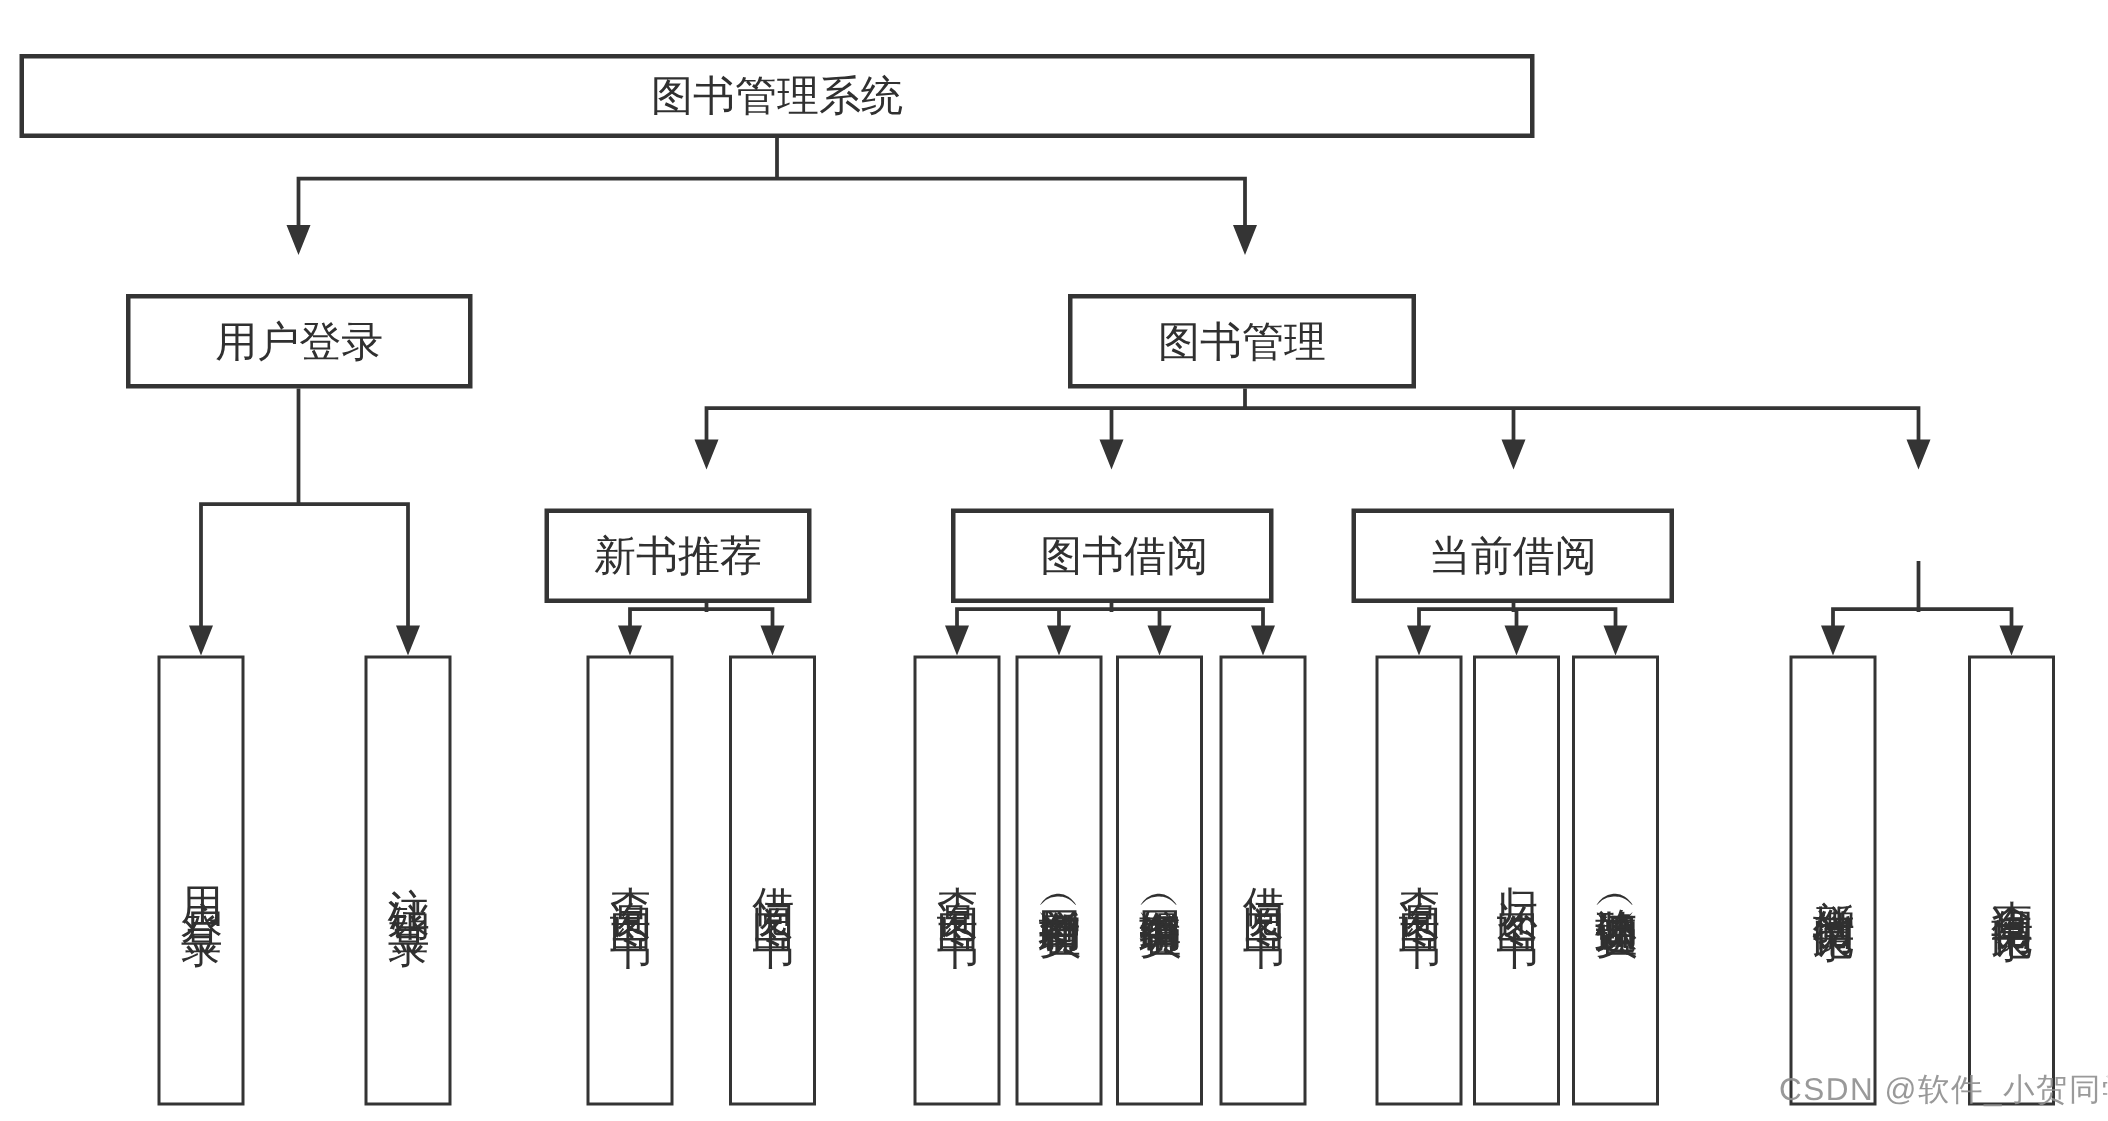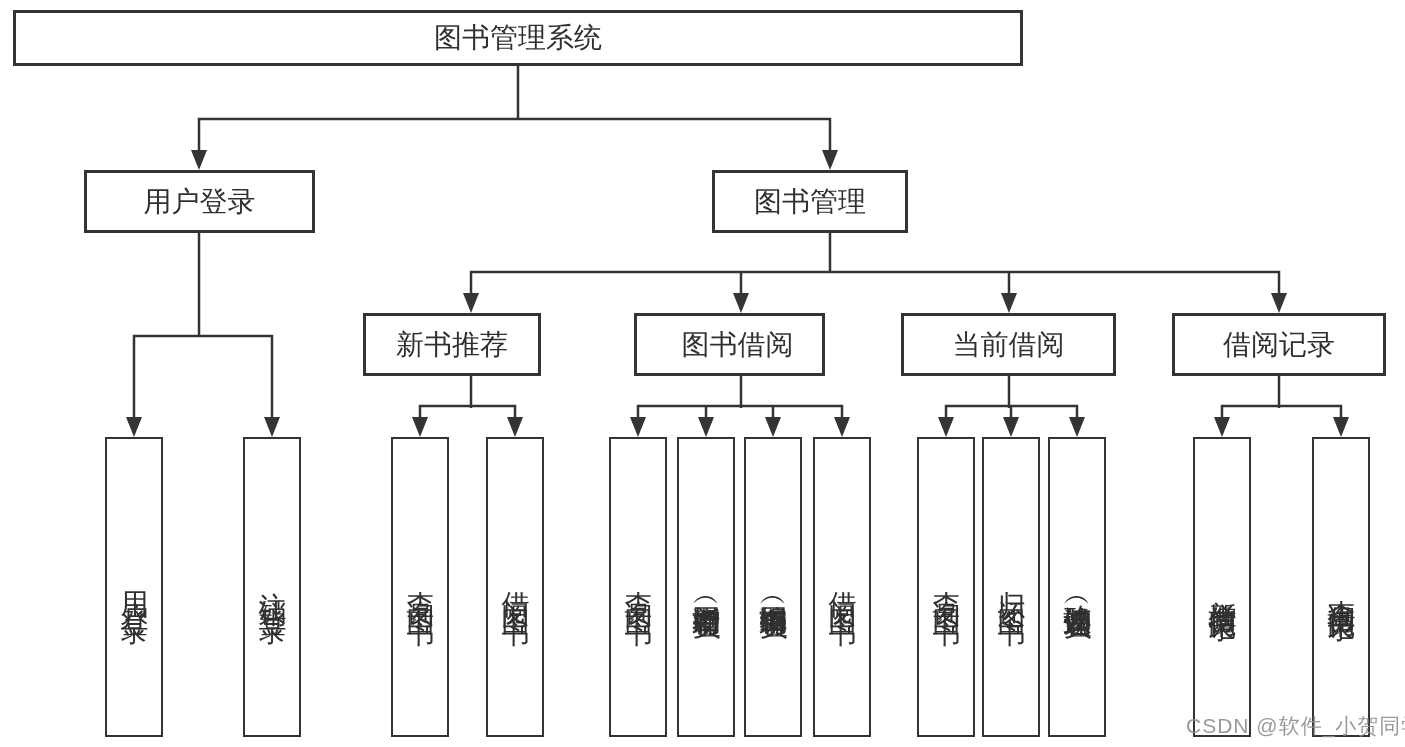--- a/index.html
+++ b/index.html
@@ -34,20 +34,21 @@
     position: absolute;
     background: var(--bg);
     border: 3px solid var(--line);
     display: flex;
     align-items: center;
     justify-content: center;
     font-size: 28px;
     color: var(--text);
     white-space: nowrap;
     z-index: 2;
+    margin-top: 26px;
   }
   .leaf {
     position: absolute;
     top: 437px;
     width: 58px;
     height: 300px;
     background: var(--bg);
     border: 2.5px solid var(--line);
     display: flex;
     align-items: center;
@@ -62,23 +63,23 @@
     color: var(--text);
     white-space: nowrap;
   }
   .ls-4 .vtext { letter-spacing: 9px; }
   .ls-6 .vtext { letter-spacing: 3px; }
   .ls-9 .vtext { letter-spacing: 1px; }
 
   
   #n-root          { left: 13px;   top: 10px;  width: 1010px; height: 56px; }
   #n-user-login    { left: 84px;   top: 170px; width: 231px;  height: 63px; }
-  #n-book-mgmt     { left: 712px;  top: 170px; width: 196px;  height: 63px; }
+  #n-book-mgmt     { left: 712px;  top: 170px; width: 232px;  height: 63px; }
   #n-new-book-rec  { left: 363px;  top: 313px; width: 178px;  height: 63px; }
-  #n-book-borrow   { left: 634px;  top: 313px; width: 191px;  height: 63px; padding-left: 16px; }
+  #n-book-borrow   { left: 634px;  top: 313px; width: 215px;  height: 63px; padding-left: 16px; }
   #n-cur-borrow    { left: 901px;  top: 313px; width: 215px;  height: 63px; }
   #n-borrow-rec    { left: 1172px; top: 313px; width: 214px;  height: 63px; }
 
   #n-leaf-user-login { left: 105px; }
   #n-leaf-logout     { left: 243px; }
   #n-leaf-rec-query  { left: 391px; }
   #n-leaf-rec-borrow { left: 486px; }
   #n-leaf-bb-query   { left: 609px; }
   #n-leaf-bb-add     { left: 677px; }
   #n-leaf-bb-edit    { left: 744px; }
@@ -150,21 +151,20 @@
   </svg>
 
   <div class="hbox" id="n-root">图书管理系统</div>
 
   <div class="hbox" id="n-user-login">用户登录</div>
   <div class="hbox" id="n-book-mgmt">图书管理</div>
 
   <div class="hbox" id="n-new-book-rec">新书推荐</div>
   <div class="hbox" id="n-book-borrow">图书借阅</div>
   <div class="hbox" id="n-cur-borrow">当前借阅</div>
-  <div class="hbox" id="n-borrow-rec">借阅记录</div>
 
   <div class="leaf ls-4" id="n-leaf-user-login">
     <span class="vtext">用户登录</span>
   </div>
   <div class="leaf ls-4" id="n-leaf-logout">
     <span class="vtext">注销登录</span>
   </div>
   <div class="leaf ls-4" id="n-leaf-rec-query">
     <span class="vtext">查询图书</span>
   </div>

